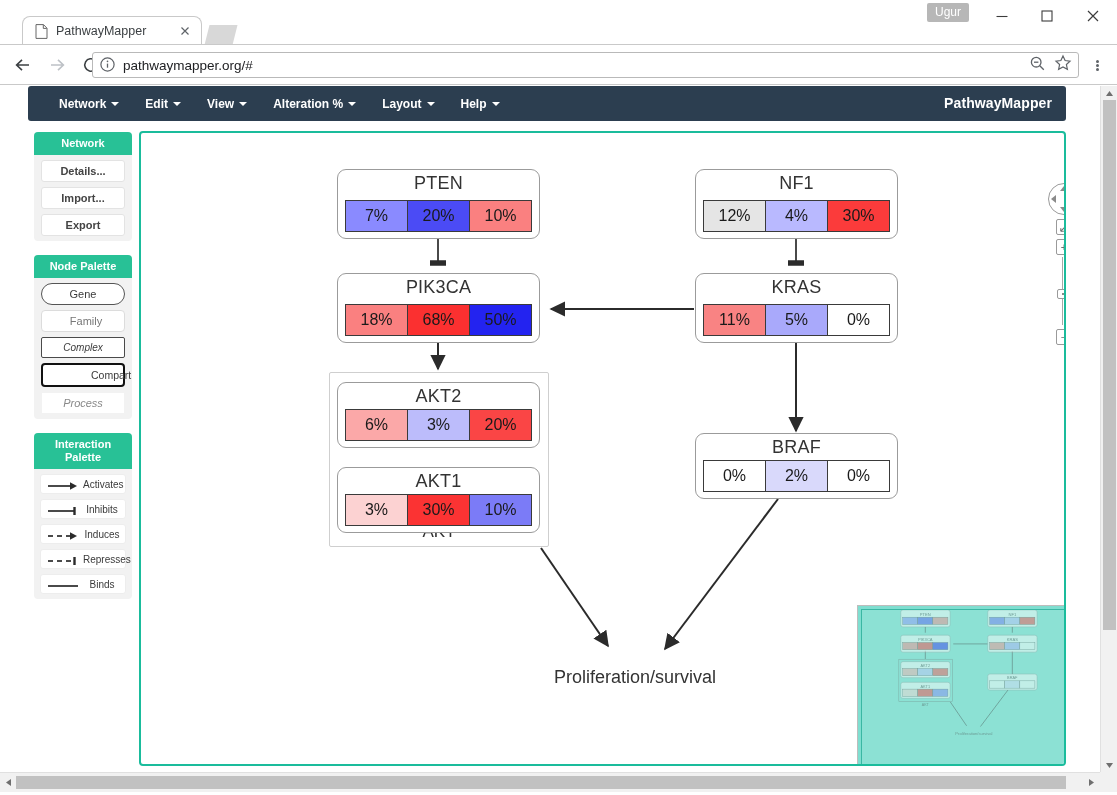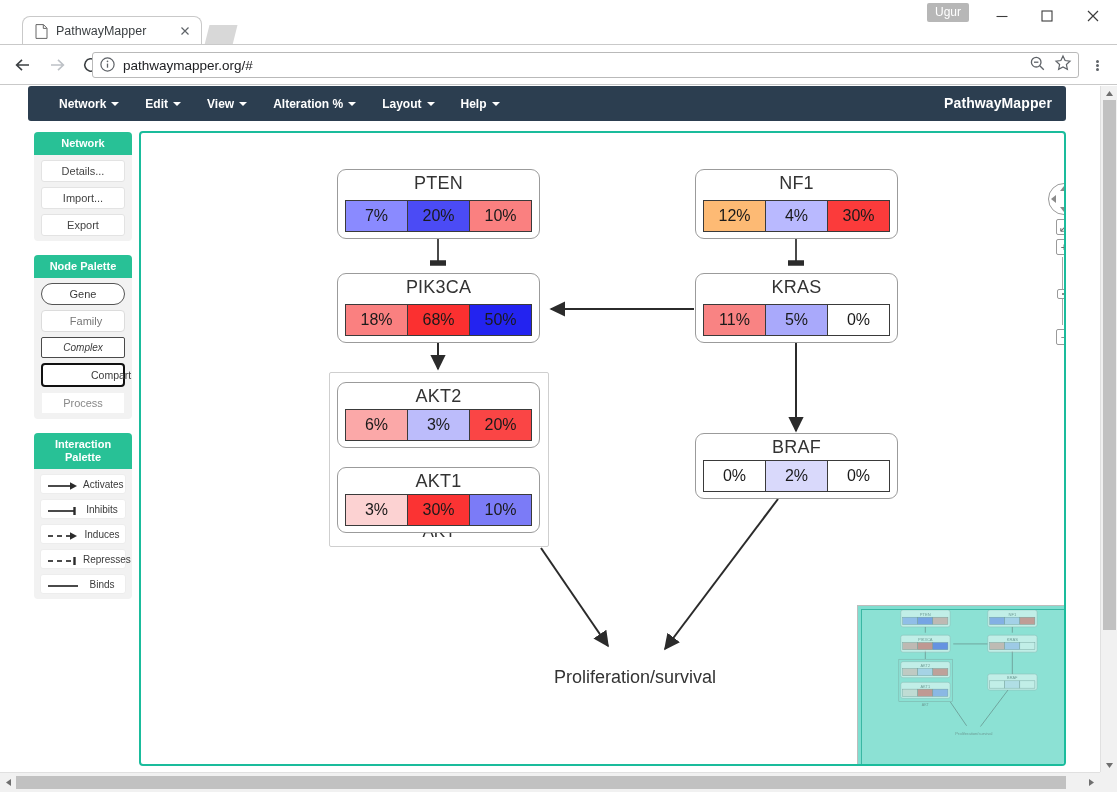--- a/index.html
+++ b/index.html
@@ -127,31 +127,31 @@
     background: #f2f2f2; border-radius: 4px; padding: 0 0 5px 0;
     margin-bottom: 14px; overflow: hidden;
   }
   .panel-head {
     background: #28c196; color: #ffffff; font-size: 11px; font-weight: bold;
     text-align: center; padding: 5px 2px; line-height: 13px;
   }
   .panel-btn {
     display: block; margin: 5px 7px 0 7px; background: #ffffff;
     border: 1px solid #e3e3e3; border-radius: 3px;
-    font-size: 11px; color: #444; text-align: center; padding: 4px 2px;
+    font-size: 11px; color: #444; text-align: center; padding: 4px 2px; font-weight: bold;
   }
   .node-btn {
     display: block; margin: 5px 7px 0 7px; background: #ffffff;
     text-align: center; font-size: 11px; color: #3a3a3a; padding: 4px 2px;
   }
   .node-btn.gene { border: 1.5px solid #555; border-radius: 11px; }
   .node-btn.family { border: 1.5px solid #dcdcdc; border-radius: 4px; color:#777;padding-left:8px; }
   .node-btn.complex { border: 1.6px solid #4a4a4a; border-radius: 2px; font-size:10px;font-style:italic;}
   .node-btn.compartment { border: 2.4px solid #111; border-radius: 4px; font-size:10.5px;padding-left:48px;}
-  .node-btn.process { border: 1px solid #f2f2f2; color: #888; }
+  .node-btn.process { border: 1px solid #f2f2f2; color: #888; font-style: italic; }
 
   .inter-row {
     display: flex; align-items: center; margin: 5px 6px 0 6px;
     background: #ffffff; border: 1px solid #ededed; border-radius: 3px;
     padding: 3px 4px; height: 20px;
   }
   .inter-glyph { width: 38px; height: 12px; flex: 0 0 auto; position: relative; }
   .inter-label { font-size: 10px; color: #3a3a3a; flex: 1 1 auto; text-align: center; }
 
   
@@ -522,21 +522,21 @@
             <div class="bar" style="background:#8a8aff">7%</div>
             <div class="bar" style="background:#4b4bf5">20%</div>
             <div class="bar" style="background:#fa8080">10%</div>
           </div>
         </div>
 
         <div class="pnode" style="left:554px; top:36px; width:203px; height:70px;">
           <div class="frame"></div>
           <div class="pname">NF1</div>
           <div class="bars">
-            <div class="bar" style="background:#fdba74">12%</div>
+            <div class="bar" style="background:#e5e5e5">12%</div>
             <div class="bar" style="background:#b9b9ff">4%</div>
             <div class="bar" style="background:#fb3b3b">30%</div>
           </div>
         </div>
 
         <div class="pnode" style="left:196px; top:140px; width:203px; height:70px;">
           <div class="frame"></div>
           <div class="pname">PIK3CA</div>
           <div class="bars">
             <div class="bar" style="background:#fa8080">18%</div>

